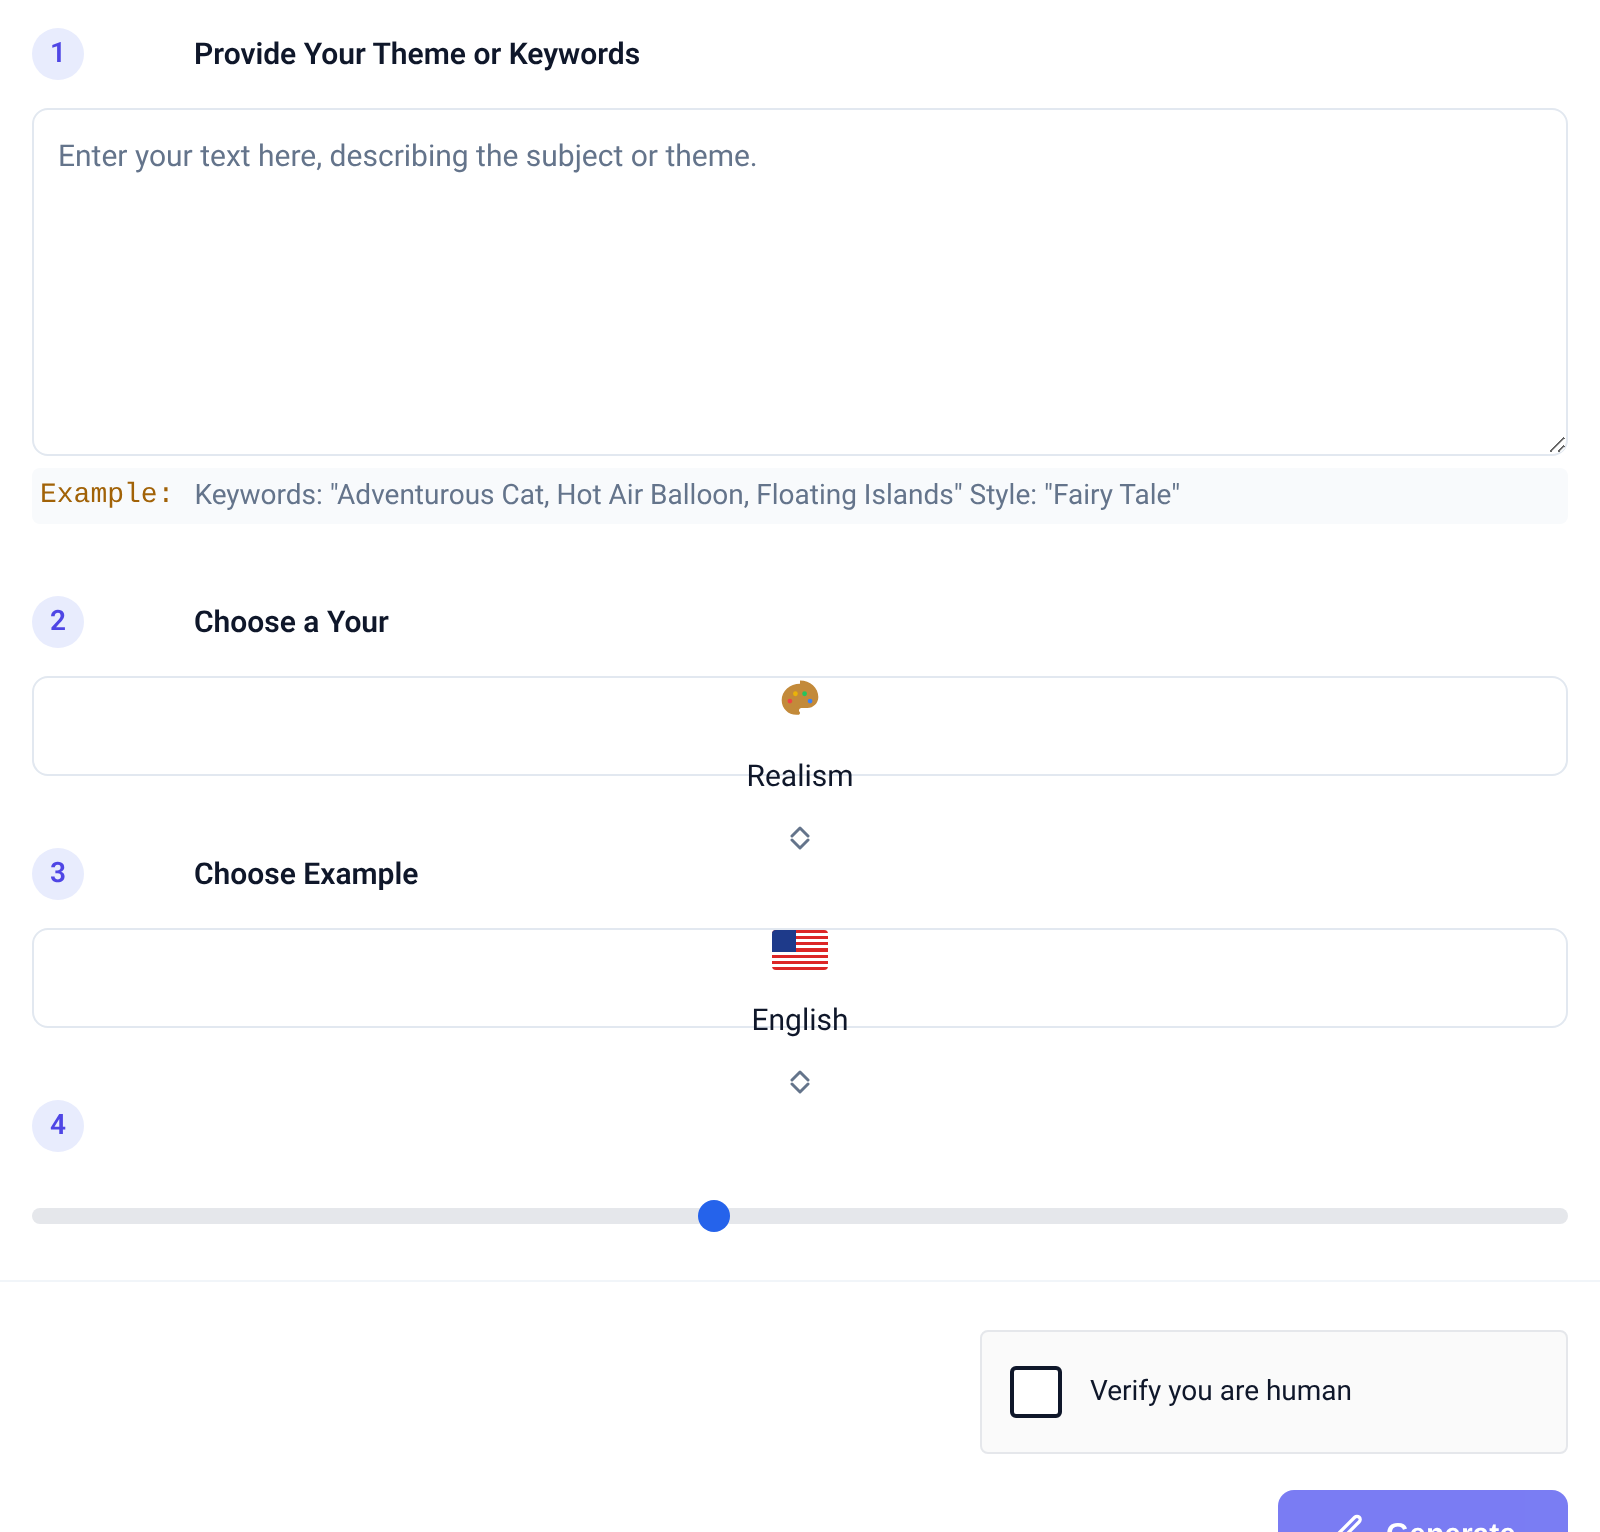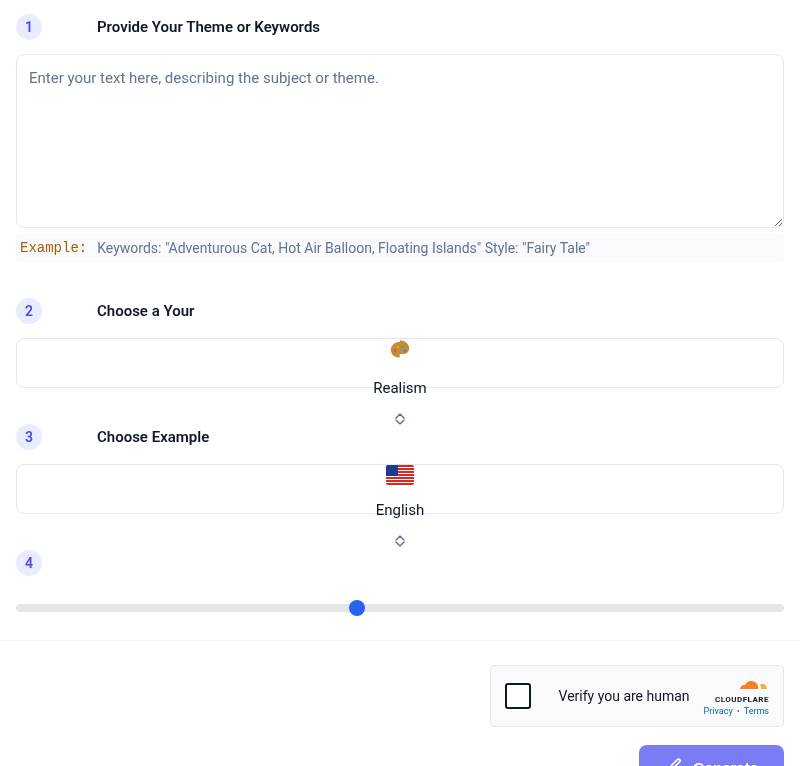--- a/index.html
+++ b/index.html
@@ -121,21 +121,21 @@
     position:absolute; top:50%; transform:translate(-50%,-50%);
     width:16px; height:16px; border-radius:50%;
     background:#2563eb;
   }
   .divider {
     border: none;
     border-top: 1px solid #f1f5f9;
     margin: 28px -16px 24px -16px;
   }
   .captcha-row {
-    display:flex; justify-content:flex-end; margin-bottom: 18px; text-align: right;
+    display:flex; justify-content:flex-end; margin-bottom: 18px;
   }
   .captcha {
     width: 294px; height: 62px;
     border: 1px solid #e5e7eb; border-radius: 4px;
     display:flex; align-items:center;
     padding: 0 14px; gap: 14px; background:#fafafa;
   }
   .captcha .cb {
     width: 26px; height: 26px;
     border: 2px solid #0f172a; border-radius: 3px; background:#fff;
@@ -230,34 +230,20 @@
     <div class="slider-thumb" id="slider-thumb" style="left: 44.4444%;"></div>
   </div>
 </div>
 
 <hr class="divider">
 
 <div class="captcha-row">
   <div class="captcha">
     <div class="cb"></div>
     <div class="lbl">Verify you are human</div>
-    <div class="brand">
-      <div class="logo">
-        <svg width="34" height="16" viewBox="0 0 34 16">
-          <path fill="#f6821f" d="M23 12c1-5-3-8-7-8-3 0-5 2-6 4-3 0-5 2-5 4h18z"></path>
-          <path fill="#fbad41" d="M26 12h6c0-3-2-5-5-5-1 0-2 0-2 1 1 1 1 3 1 4z"></path>
-        </svg>
-      </div>
-      <div class="txt">CLOUDFLARE</div>
-      <div class="links">
-        <a>Privacy</a>
-        <span class="dot">•</span>
-        <a>Terms</a>
-      </div>
-    </div>
   </div>
 </div>
 
 <div class="gen-row">
   <button class="generate-btn">
     <span>
       <svg width="18" height="18" viewBox="0 0 24 24" fill="none" stroke="#fff" stroke-width="2.2" stroke-linecap="round" stroke-linejoin="round">
         <path d="M12 20h9"></path>
           <path d="M16.5 3.5a2.12 2.12 0 0 1 3 3L7 19l-4 1 1-4 12.5-12.5z"></path>
       </svg>

